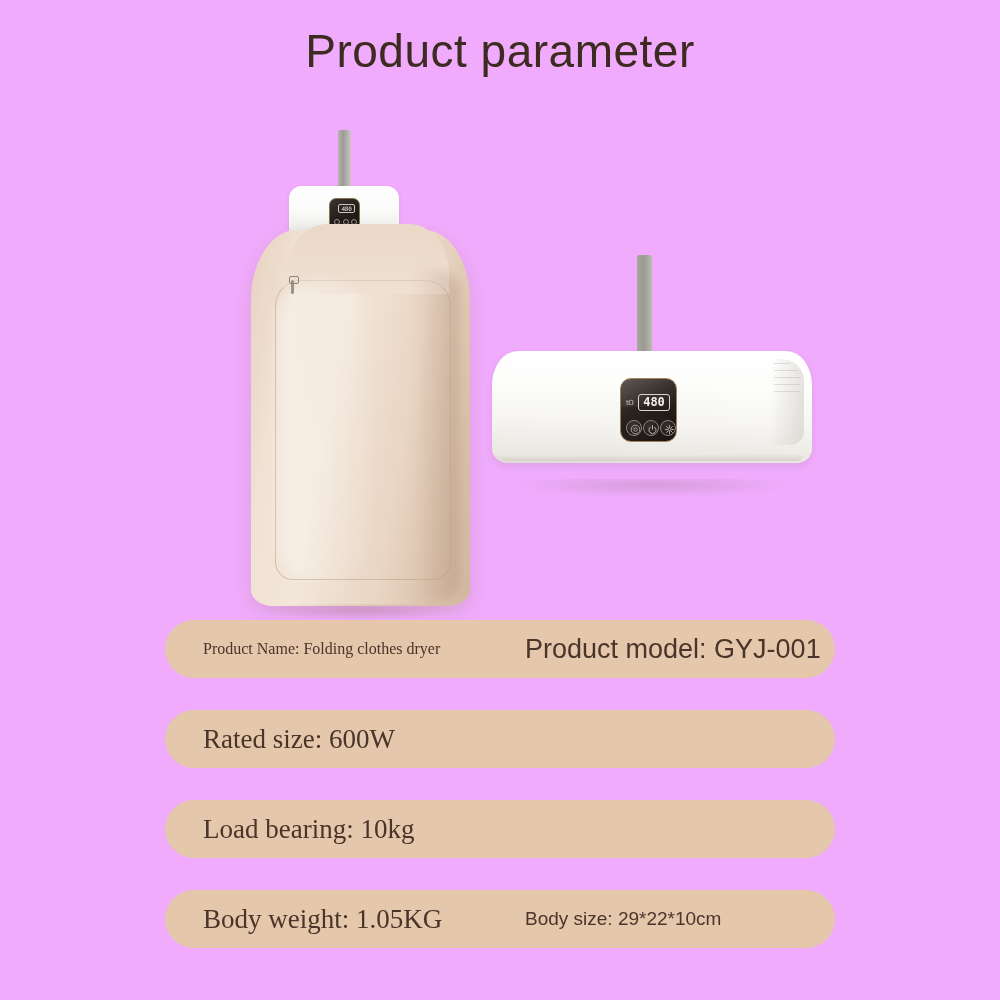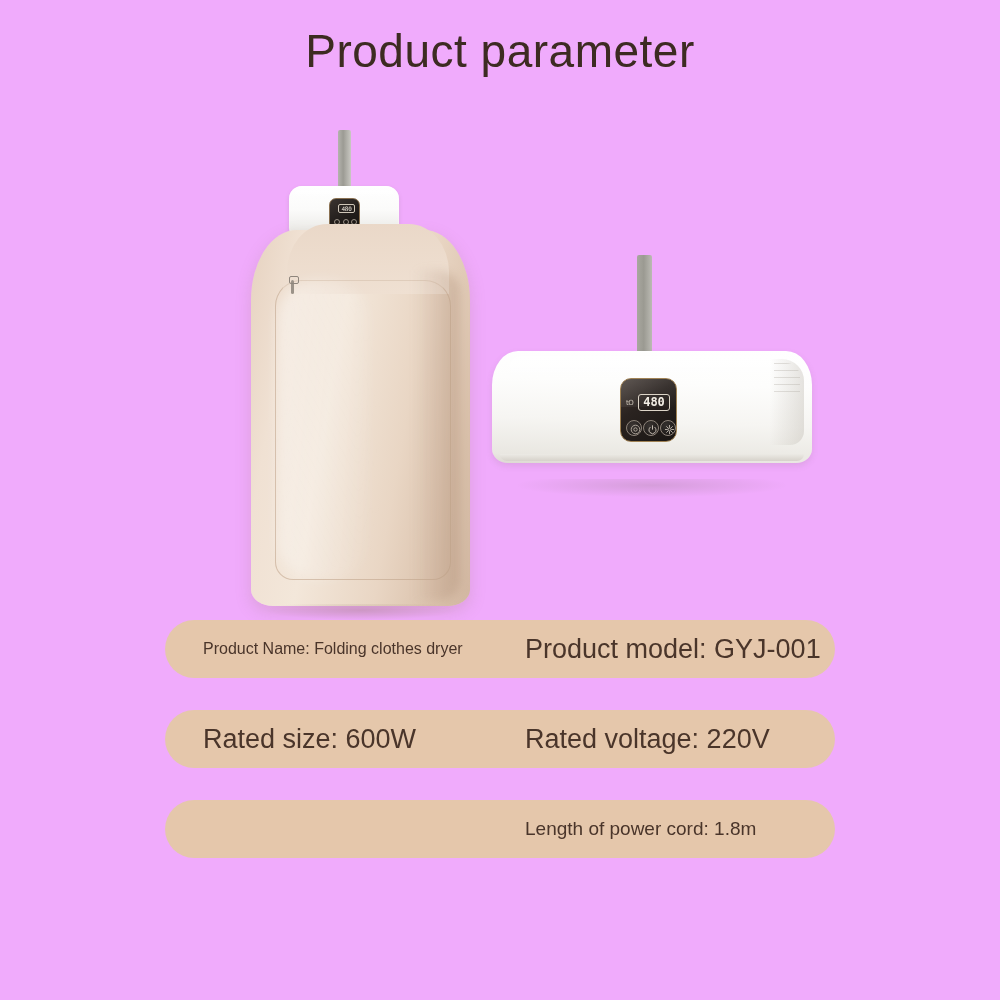--- a/index.html
+++ b/index.html
@@ -377,21 +377,21 @@
     display: flex;
     align-items: center;
   }
   .param-row:last-child { margin-bottom: 0; }
 
   .param-cell {
     color: #4a352a;
     white-space: nowrap;
     font-family: "Liberation Sans", "DejaVu Sans", sans-serif;
   }
-  .cell-left  { position: absolute; left: 38px; }
+  .cell-left  { position: absolute; left: 38px; font-family: Liberation Serif, serif; }
   .cell-right { position: absolute; left: 360px; }
 
   .sz-sm { font-size: 16px; }
   .sz-md { font-size: 19px; }
   .sz-lg { font-size: 27px; }
 </style>
 </head>
 <body>
 
 <div id="page">
@@ -482,23 +482,26 @@
 
   <div class="params">
 
     <div class="param-row">
       <div class="param-cell cell-left sz-sm">Product Name: Folding clothes dryer</div>
       <div class="param-cell cell-right sz-lg">Product model: GYJ-001</div>
     </div>
 
     <div class="param-row">
       <div class="param-cell cell-left sz-lg">Rated size: 600W</div>
-      <div class="param-cell cell-right sz-lg">Rated voltage: 220V</div>
     </div>
 
     <div class="param-row">
-      <div class="param-cell cell-right sz-md">Length of power cord: 1.8m</div>
+      <div class="param-cell cell-left sz-lg">Load bearing: 10kg</div>
     </div>
 
+    <div class="param-row">
+      <div class="param-cell cell-left sz-lg">Body weight: 1.05KG</div>
+      <div class="param-cell cell-right sz-md">Body size: 29*22*10cm</div>
+    </div>
 
   </div>
 
 </div>
 
 </body></html>

